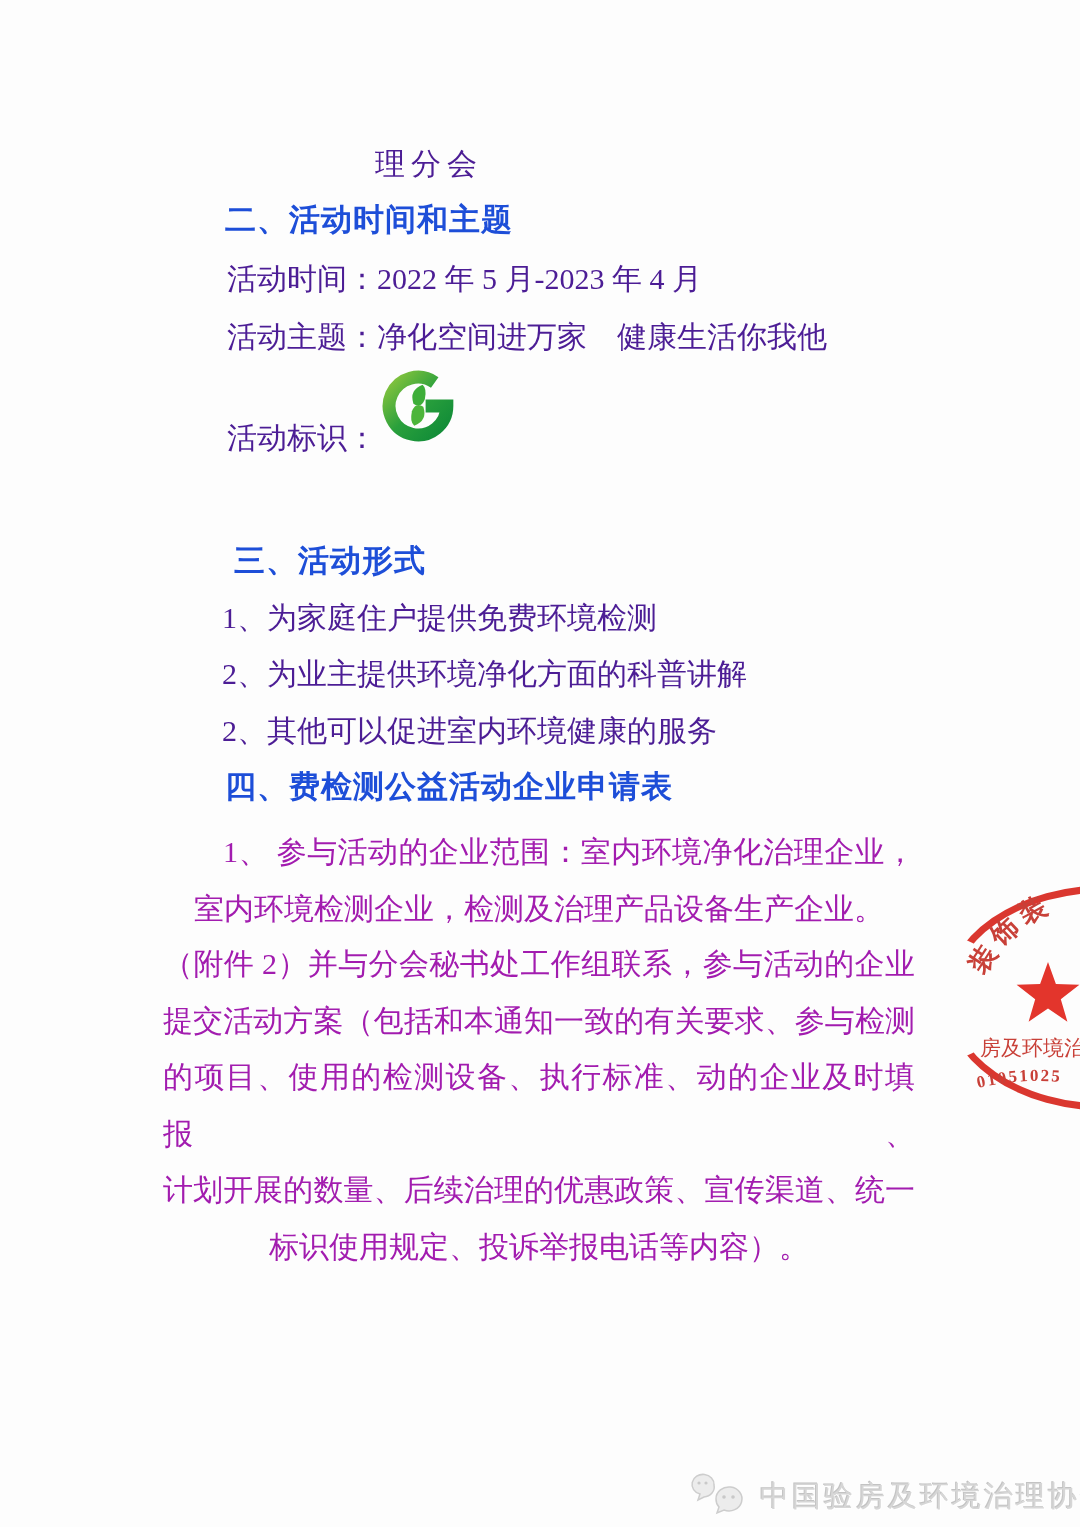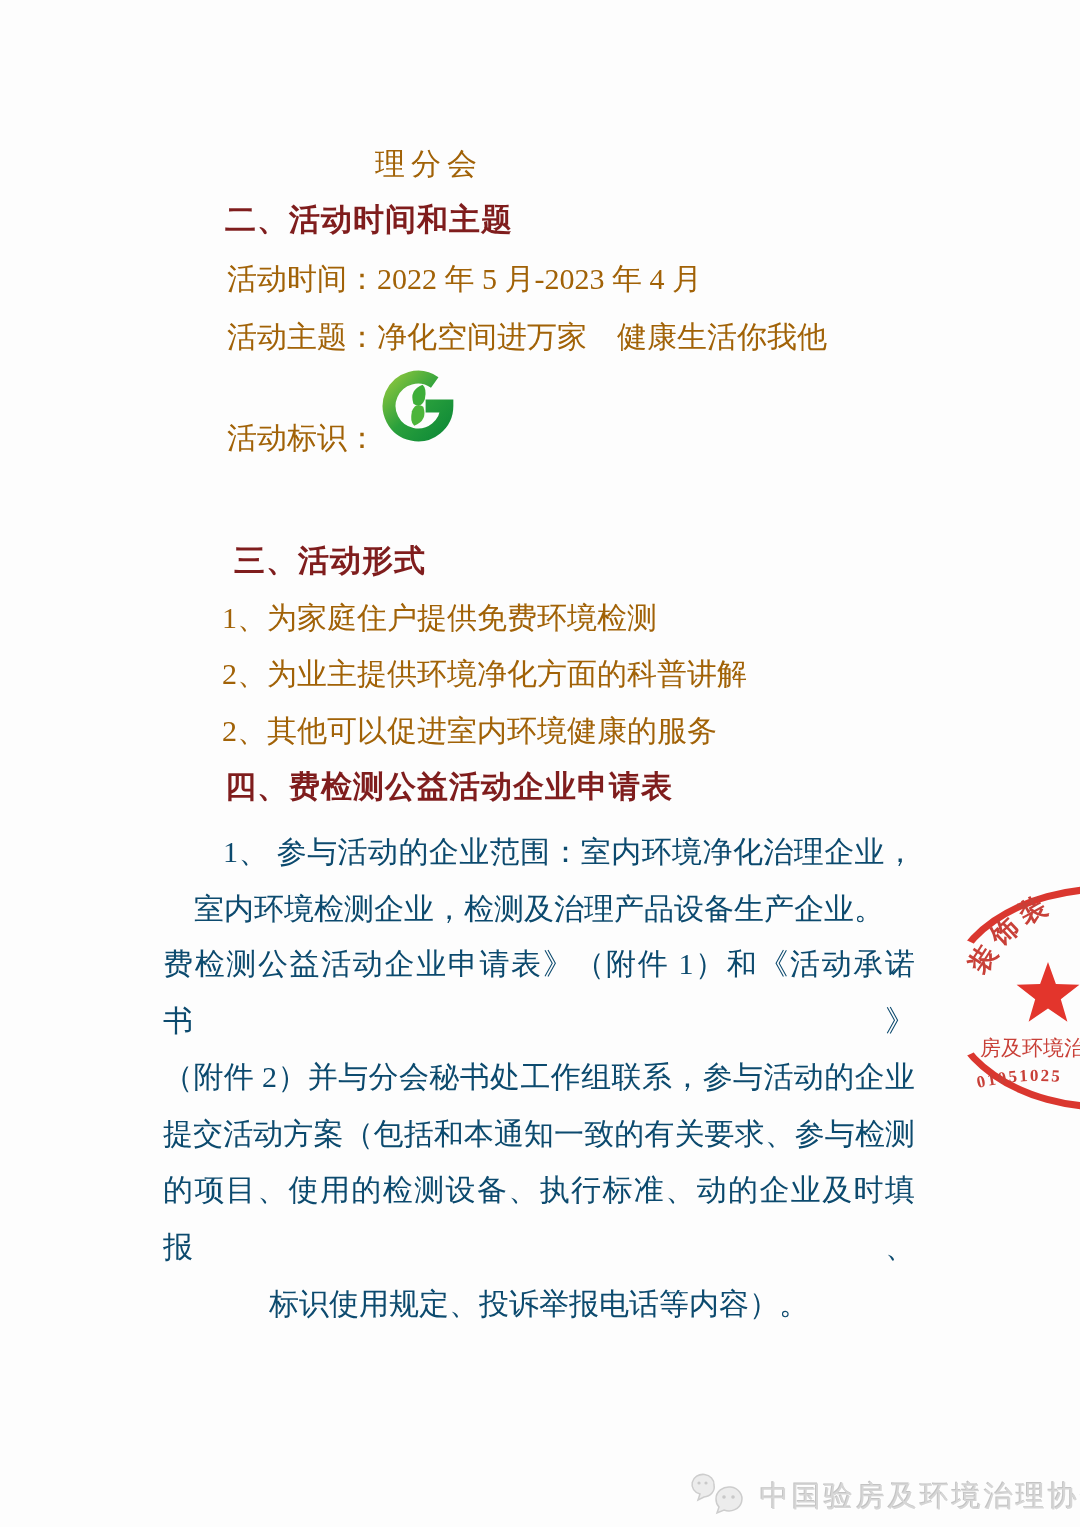--- a/index.html
+++ b/index.html
@@ -5,23 +5,23 @@
   html,body{margin:0;padding:0;}
   body{
     width:1080px;height:1527px;
     position:relative;
     overflow:hidden;
     background:#fdfdfd;
     font-family:"Liberation Serif","DejaVu Serif",serif;
     color:#1f1f1f;
   }
   .abs{position:absolute;}
-  .t{font-size:30px;white-space:nowrap;color:#a16207;}
-  .h{font-size:31px;font-weight:bold;letter-spacing:1px;color:#7f1d1d;white-space:nowrap;}
-  .para{width:752px;font-size:30px;line-height:57px;color:#0c4a6e;}
+  .t{font-size:30px;white-space:nowrap;color:#4c1d95;}
+  .h{font-size:31px;font-weight:bold;letter-spacing:1px;color:#1d4ed8;white-space:nowrap;}
+  .para{width:752px;font-size:30px;line-height:57px;color:#a21caf;}
   .para2{line-height:56.6px;}
   .ln{display:block;text-align:center;}
   .jl{text-align:justify;text-align-last:justify;}
   .ind{text-indent:2em;}
   .overflow-line{letter-spacing:6px;}
   .seal-svg{position:absolute;left:940px;top:850px;}
   .logo-svg{position:absolute;left:380px;top:368px;}
   .footer-wrap{position:absolute;left:690px;top:1472px;display:flex;align-items:center;}
   .footer-text{
     font-size:29px;letter-spacing:3px;margin-left:8px;white-space:nowrap;
@@ -63,24 +63,24 @@
 <div class="abs t" style="left:222px;top:711px;">2、其他可以促进室内环境健康的服务</div>
 
 <div class="abs h" style="left:225px;top:766px;">四、费检测公益活动企业申请表</div>
 
 <div class="abs para" style="left:163px;top:823px;">
   <span class="ln jl ind">1、 参与活动的企业范围：室内环境净化治理企业，</span>
   <span class="ln">室内环境检测企业，检测及治理产品设备生产企业。</span>
 </div>
 
 <div class="abs para para2" style="left:163px;top:936px;">
-  <span class="ln jl">费检测公益活动企业申请表》（附件 1）和《活动承诺书》</span>
   <span class="ln jl">（附件 2）并与分会秘书处工作组联系，参与活动的企业</span>
   <span class="ln jl">提交活动方案（包括和本通知一致的有关要求、参与检测</span>
   <span class="ln jl">的项目、使用的检测设备、执行标准、动的企业及时填报、</span>
+  <span class="ln jl">计划开展的数量、后续治理的优惠政策、宣传渠道、统一</span>
   <span class="ln">标识使用规定、投诉举报电话等内容）。</span>
 </div>
 
 <svg class="seal-svg" width="240" height="300" viewBox="0 0 240 300">
   <defs>
     <mask id="ringMask">
       <rect x="0" y="0" width="240" height="300" fill="#fff"></rect>
       <circle cx="4" cy="148" r="62" fill="#000"></circle>
     </mask>
     <path id="sealTopArc" d="M 44 126 Q 82 50 182 46" fill="none"></path>

